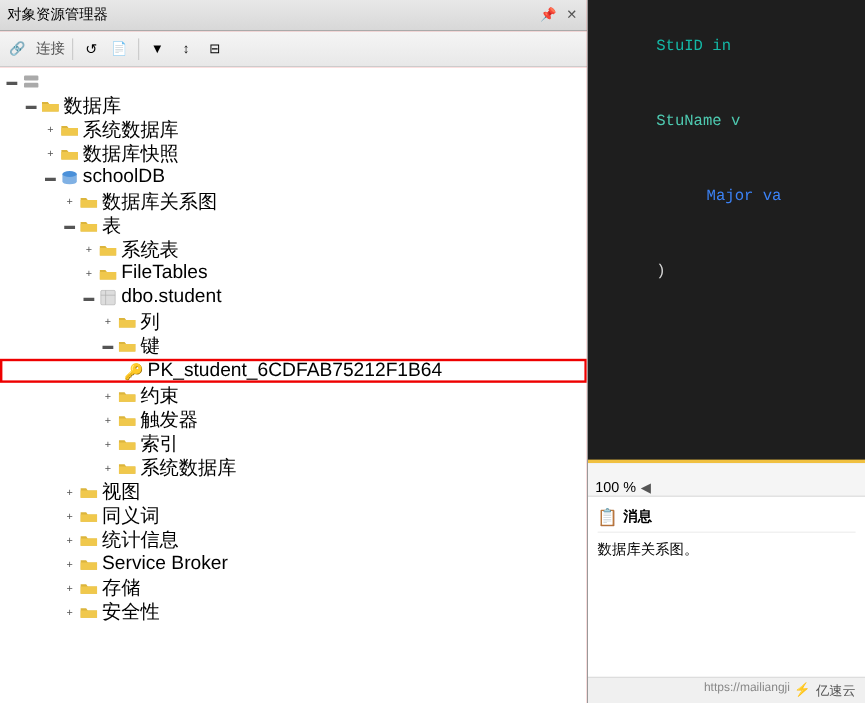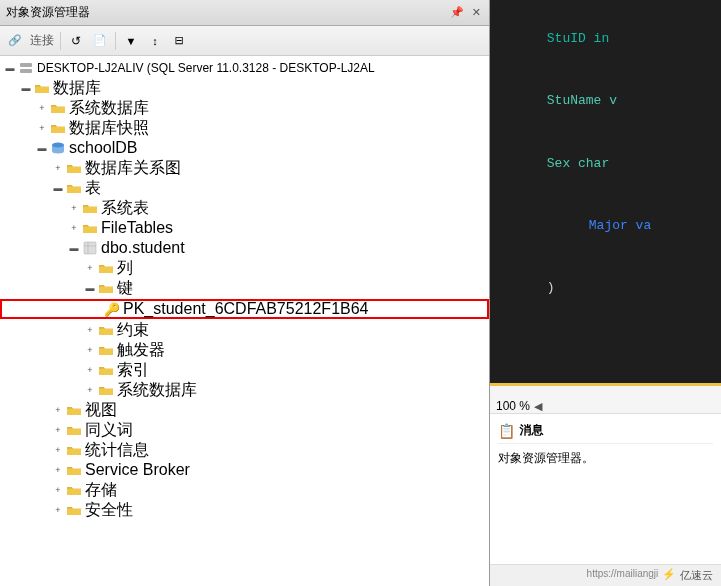--- a/index.html
+++ b/index.html
@@ -293,21 +293,20 @@
   <div class="tree-area">
 
     <div class="tree-node indent-0">
       <span class="expand-icon">▬</span>
       <span class="node-icon">
         <svg width="14" height="14" viewBox="0 0 14 14">
             <rect x="1" y="2" width="12" height="4" rx="1" fill="#aaa"></rect>
             <rect x="1" y="8" width="12" height="4" rx="1" fill="#aaa"></rect>
           </svg>
       </span>
-      <span class="node-label" style="font-size:12px;">DESKTOP-LJ2ALIV (SQL Server 11.0.3128 - DESKTOP-LJ2AL</span>
     </div>
 
     <div class="tree-node indent-1">
       <span class="expand-icon">▬</span>
       <span class="node-icon">
         <svg class="folder-svg" viewBox="0 0 16 13">
             <path d="M0,3 L0,12 L16,12 L16,5 L7,5 L5.5,3 Z" fill="#dcb53c"></path>
             <path d="M0,5 L16,5 L16,12 L0,12 Z" fill="#f0c84c"></path>
           </svg>
       </span>
@@ -545,23 +544,20 @@
 </div>
 
 <div class="right-panel">
 
   <div class="code-area">
     <div class="code-line">
       <span style="color:#14b8a6;font-family:Liberation Mono, monospace;">StuID in</span>
     </div>
     <div class="code-line">
       <span style="color:#4ec9b0;">StuName v</span>
-    </div>
-    <div class="code-line">
-      <span style="color:#4ec9b0;">Sex char</span>
     </div>
     <div class="code-line">
       <span style="color:#3b82f6;margin-left:42px;">Major va</span>
     </div>
     <div class="code-line">
       <span style="color:#d4d4d4;">)</span>
     </div>
   </div>
 
   <div class="divider-line"></div>
@@ -572,21 +568,21 @@
       <span class="zoom-label">100 %</span>
       <span class="zoom-scroll-btn">◀</span>
     </div>
 
     <div class="messages-panel">
       <div class="messages-header">
         <span class="messages-icon">📋</span>
         <span class="messages-title">消息</span>
       </div>
       <div class="messages-content">
-        <span>对象资源管理器。</span>
+        <span>数据库关系图。</span>
       </div>
     </div>
 
     <div class="bottom-bar">
       <div class="watermark">
         <span style="font-size:10px;color:#888;">https://mailiangji</span>
         <span style="color:#0078d7;">⚡</span>
         <span style="font-size:11px;color:#555;">亿速云</span>
       </div>
     </div>

